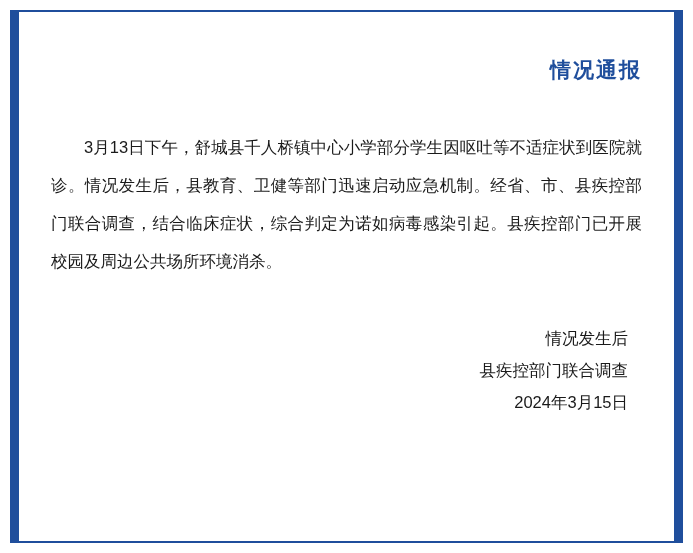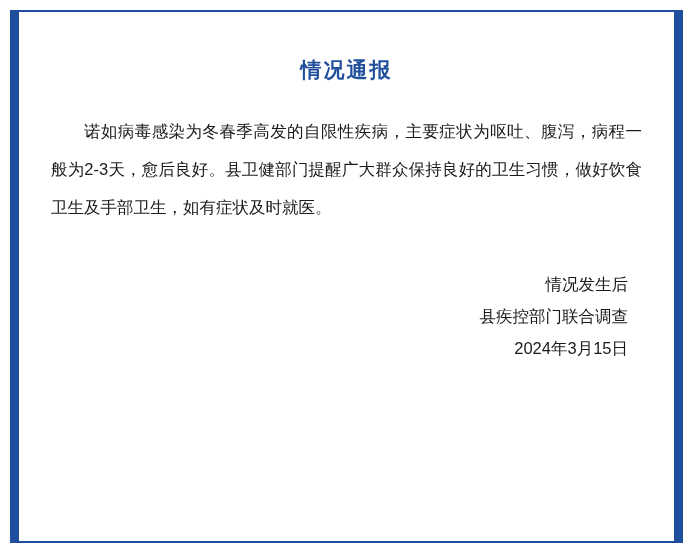--- a/index.html
+++ b/index.html
@@ -58,21 +58,21 @@
     left: 19px;
     top: 12px;
     width: 655px;
     height: 529px;
     box-sizing: border-box;
     padding: 0 32px;
   }
   .doc-title {
     margin: 0;
     padding-top: 44px;
-    text-align: center;
+    text-align: right;
     color: #1f4e9c;
     font-size: 21px;
     font-weight: bold;
     letter-spacing: 2px;
     font-family: "Liberation Sans", sans-serif;
   }
   .body-text {
     margin: 0;
     color: #1a1a1a;
     font-size: 16.5px;
@@ -107,22 +107,22 @@
 
   <div class="frame-left"></div>
   <div class="frame-right"></div>
   <div class="frame-top"></div>
   <div class="frame-bottom"></div>
 
   <div class="content">
 
     <h1 class="doc-title">情况通报</h1>
 
+    <p class="body-text para-1">3月13日下午，舒城县千人桥镇中心小学部分学生因呕吐等不适症状到医院就诊。情况发生后，县教育、卫健等部门迅速启动应急机制。经省、市、县疾控部门联合调查，结合临床症状，综合判定为诺如病毒感染引起。县疾控部门已开展校园及周边公共场所环境消杀。</p>
 
-    <p class="body-text para-2">诺如病毒感染为冬春季高发的自限性疾病，主要症状为呕吐、腹泻，病程一般为2-3天，愈后良好。县卫健部门提醒广大群众保持良好的卫生习惯，做好饮食卫生及手部卫生，如有症状及时就医。</p>
 
     <div class="signature">
       <div>情况发生后</div>
       <div>县疾控部门联合调查</div>
       <div>2024年3月15日</div>
     </div>
 
   </div>
 </div>
 

